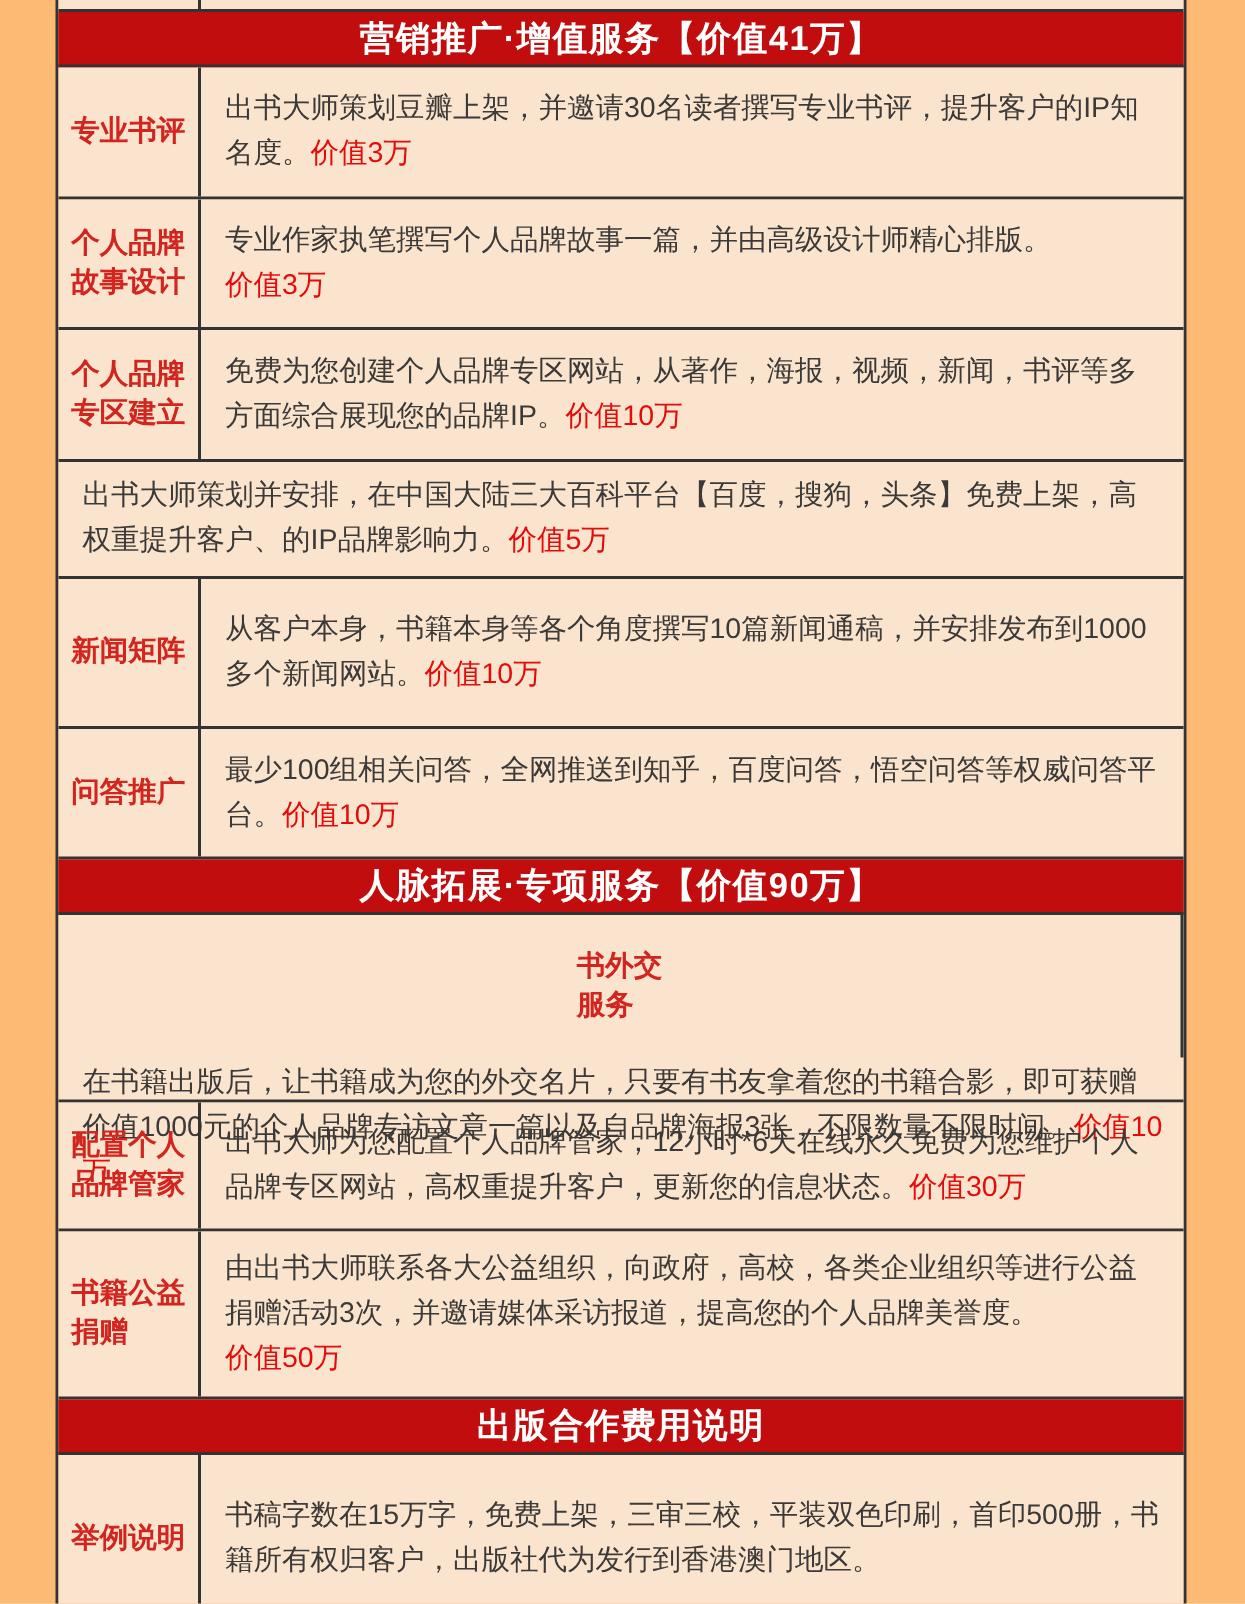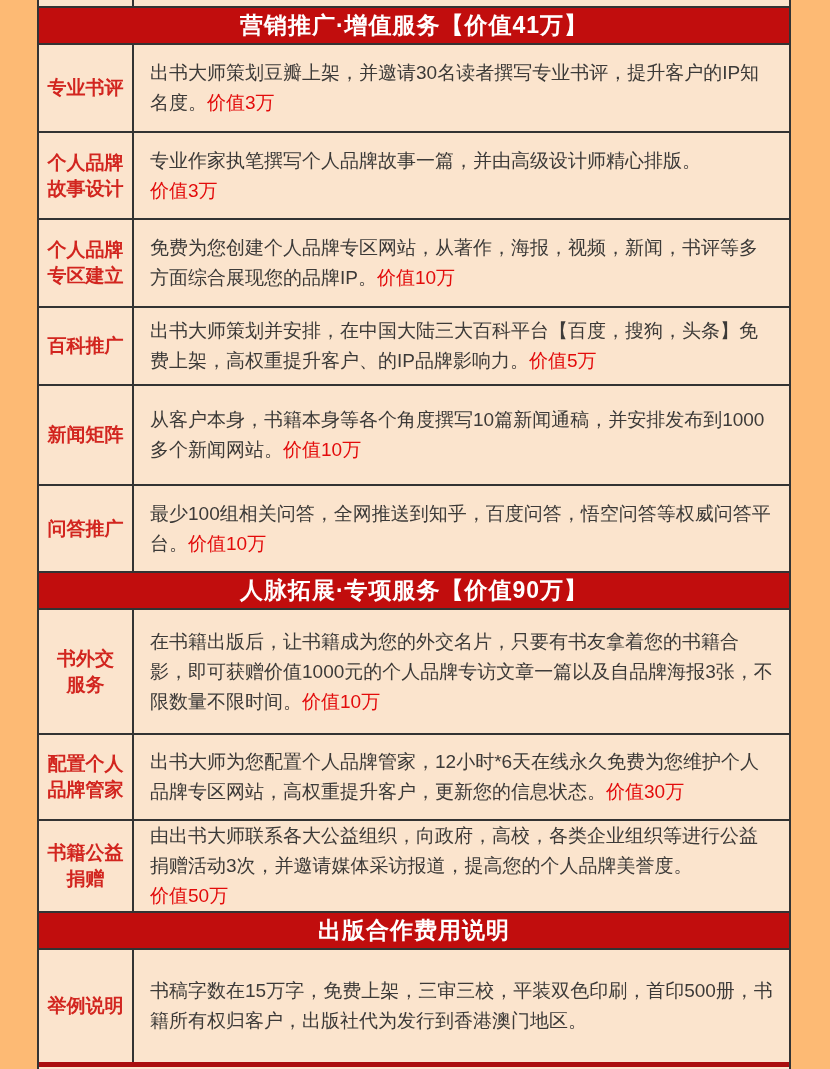--- a/index.html
+++ b/index.html
@@ -44,21 +44,21 @@
   .svc-row {
     display: flex;
     background: var(--cell-bg);
     border-bottom: 2px solid var(--border);
   }
   .sections > :last-child { border-bottom: none; }
   .cell-label {
     flex: 0 0 95px;
     border-right: 2px solid var(--border);
     display: flex; align-items: center; justify-content: center;
-    text-align: center;
+    text-align: left;
     white-space: pre-line;
     color: var(--label-red);
     font-weight: 700;
     font-size: 19px; line-height: 26px;
   }
   .cell-desc {
     flex: 1;
     display: flex; align-items: center;
     padding: 2px 13px 2px 16px;
     color: var(--body-text);
@@ -96,53 +96,52 @@
           </div>
         </div>
         <div class="svc-row" style="height: 88px;">
           <div class="cell-label">个人品牌
 专区建立</div>
           <div class="cell-desc">
             <div class="inner"><span class="">免费为您创建个人品牌专区网站，从著作，海报，视频，新闻，书评等多方面综合展现您的品牌IP。</span><span class="hl">价值10万</span></div>
           </div>
         </div>
         <div class="svc-row" style="height: 78px;">
-          <div class="cell-label">百科推广</div>
           <div class="cell-desc">
             <div class="inner"><span class="">出书大师策划并安排，在中国大陆三大百科平台【百度，搜狗，头条】免费上架，高权重提升客户、的IP品牌影响力。</span><span class="hl">价值5万</span></div>
           </div>
         </div>
         <div class="svc-row" style="height: 100px;">
           <div class="cell-label">新闻矩阵</div>
           <div class="cell-desc">
             <div class="inner"><span class="">从客户本身，书籍本身等各个角度撰写10篇新闻通稿，并安排发布到1000多个新闻网站。</span><span class="hl">价值10万</span></div>
           </div>
         </div>
         <div class="svc-row" style="height: 87px;">
           <div class="cell-label">问答推广</div>
           <div class="cell-desc">
             <div class="inner"><span class="">最少100组相关问答，全网推送到知乎，百度问答，悟空问答等权威问答平台。</span><span class="hl">价值10万</span></div>
           </div>
         </div>
         <div class="banner" style="height: 37px;">人脉拓展·专项服务【价值90万】</div>
-        <div class="svc-row" style="height: 125px;">
+        <div class="svc-row" style="height: 125px; flex-direction: column;">
           <div class="cell-label">书外交
 服务</div>
           <div class="cell-desc">
             <div class="inner"><span class="">在书籍出版后，让书籍成为您的外交名片，只要有书友拿着您的书籍合影，即可获赠价值1000元的个人品牌专访文章一篇以及自品牌海报3张，不限数量不限时间。</span><span class="hl">价值10万</span></div>
           </div>
         </div>
         <div class="svc-row" style="height: 86px;">
           <div class="cell-label">配置个人
 品牌管家</div>
           <div class="cell-desc">
             <div class="inner"><span class="">出书大师为您配置个人品牌管家，12小时*6天在线永久免费为您维护个人品牌专区网站，高权重提升客户，更新您的信息状态。</span><span class="hl">价值30万</span></div>
           </div>
         </div>
-        <div class="svc-row" style="height: 92px;">
+        <div class="svc-row" style="height: 112px;">
           <div class="cell-label">书籍公益
 捐赠</div>
           <div class="cell-desc">
             <div class="inner"><span class="">由出书大师联系各大公益组织，向政府，高校，各类企业组织等进行公益捐赠活动3次，并邀请媒体采访报道，提高您的个人品牌美誉度。</span><span class="hl blk">价值50万</span></div>
           </div>
         </div>
         <div class="banner" style="height: 37px;">出版合作费用说明</div>
         <div class="svc-row" style="height: 112px;">
           <div class="cell-label">举例说明</div>
           <div class="cell-desc">

